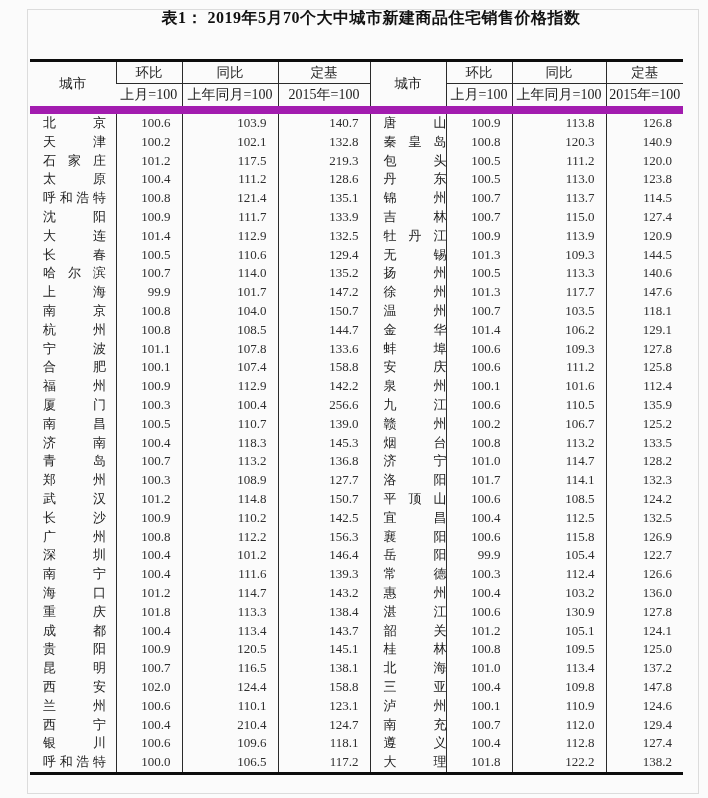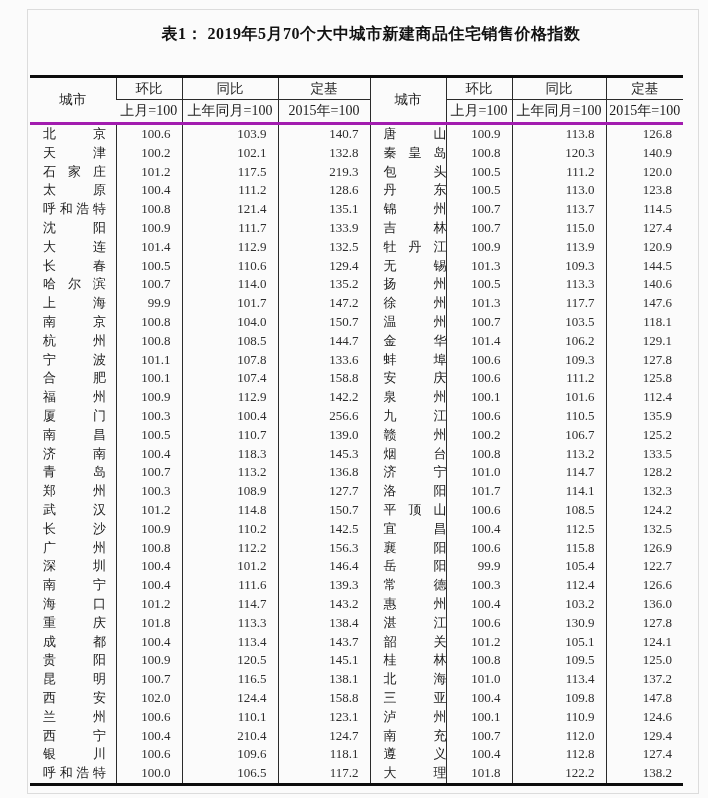--- a/index.html
+++ b/index.html
@@ -10,21 +10,21 @@
     color:#222;
     position:relative;
     overflow:hidden;
   }
   .page-frame{
     position:absolute;left:27px;top:9px;right:9px;bottom:4px;
     border:1px solid #dcdcdc;
     pointer-events:none;
   }
   .title-wrap{
-    padding-top:24px;
+    padding-top:8px;
     height:51px;
     text-align:center;
     margin-left:34px;
   }
   .doc-title{
     font-size:16px;
     font-weight:bold;
     color:#111;
     letter-spacing:0.5px;
   }
@@ -50,21 +50,21 @@
   thead th{
     font-size:13.5px;
     color:#1c1c1c;
     text-align:center;
   }
   tr.h1 th{height:21px;}
   tr.h2 th{height:22px;font-size:14px;}
   
   tr.h1 th.split{border-bottom:1px solid #2b2b2b;}
   
-  thead{border-bottom:3px solid #a21caf;}
+  thead{border-bottom:8px solid #a21caf;}
   tbody td{
     height:18.8px;
     font-size:13px;
     color:#2e2e2e;
     line-height:18.8px;
   }
   td.city{
     text-align:left;
     padding-left:13px;
     color:#1c1c1c;

